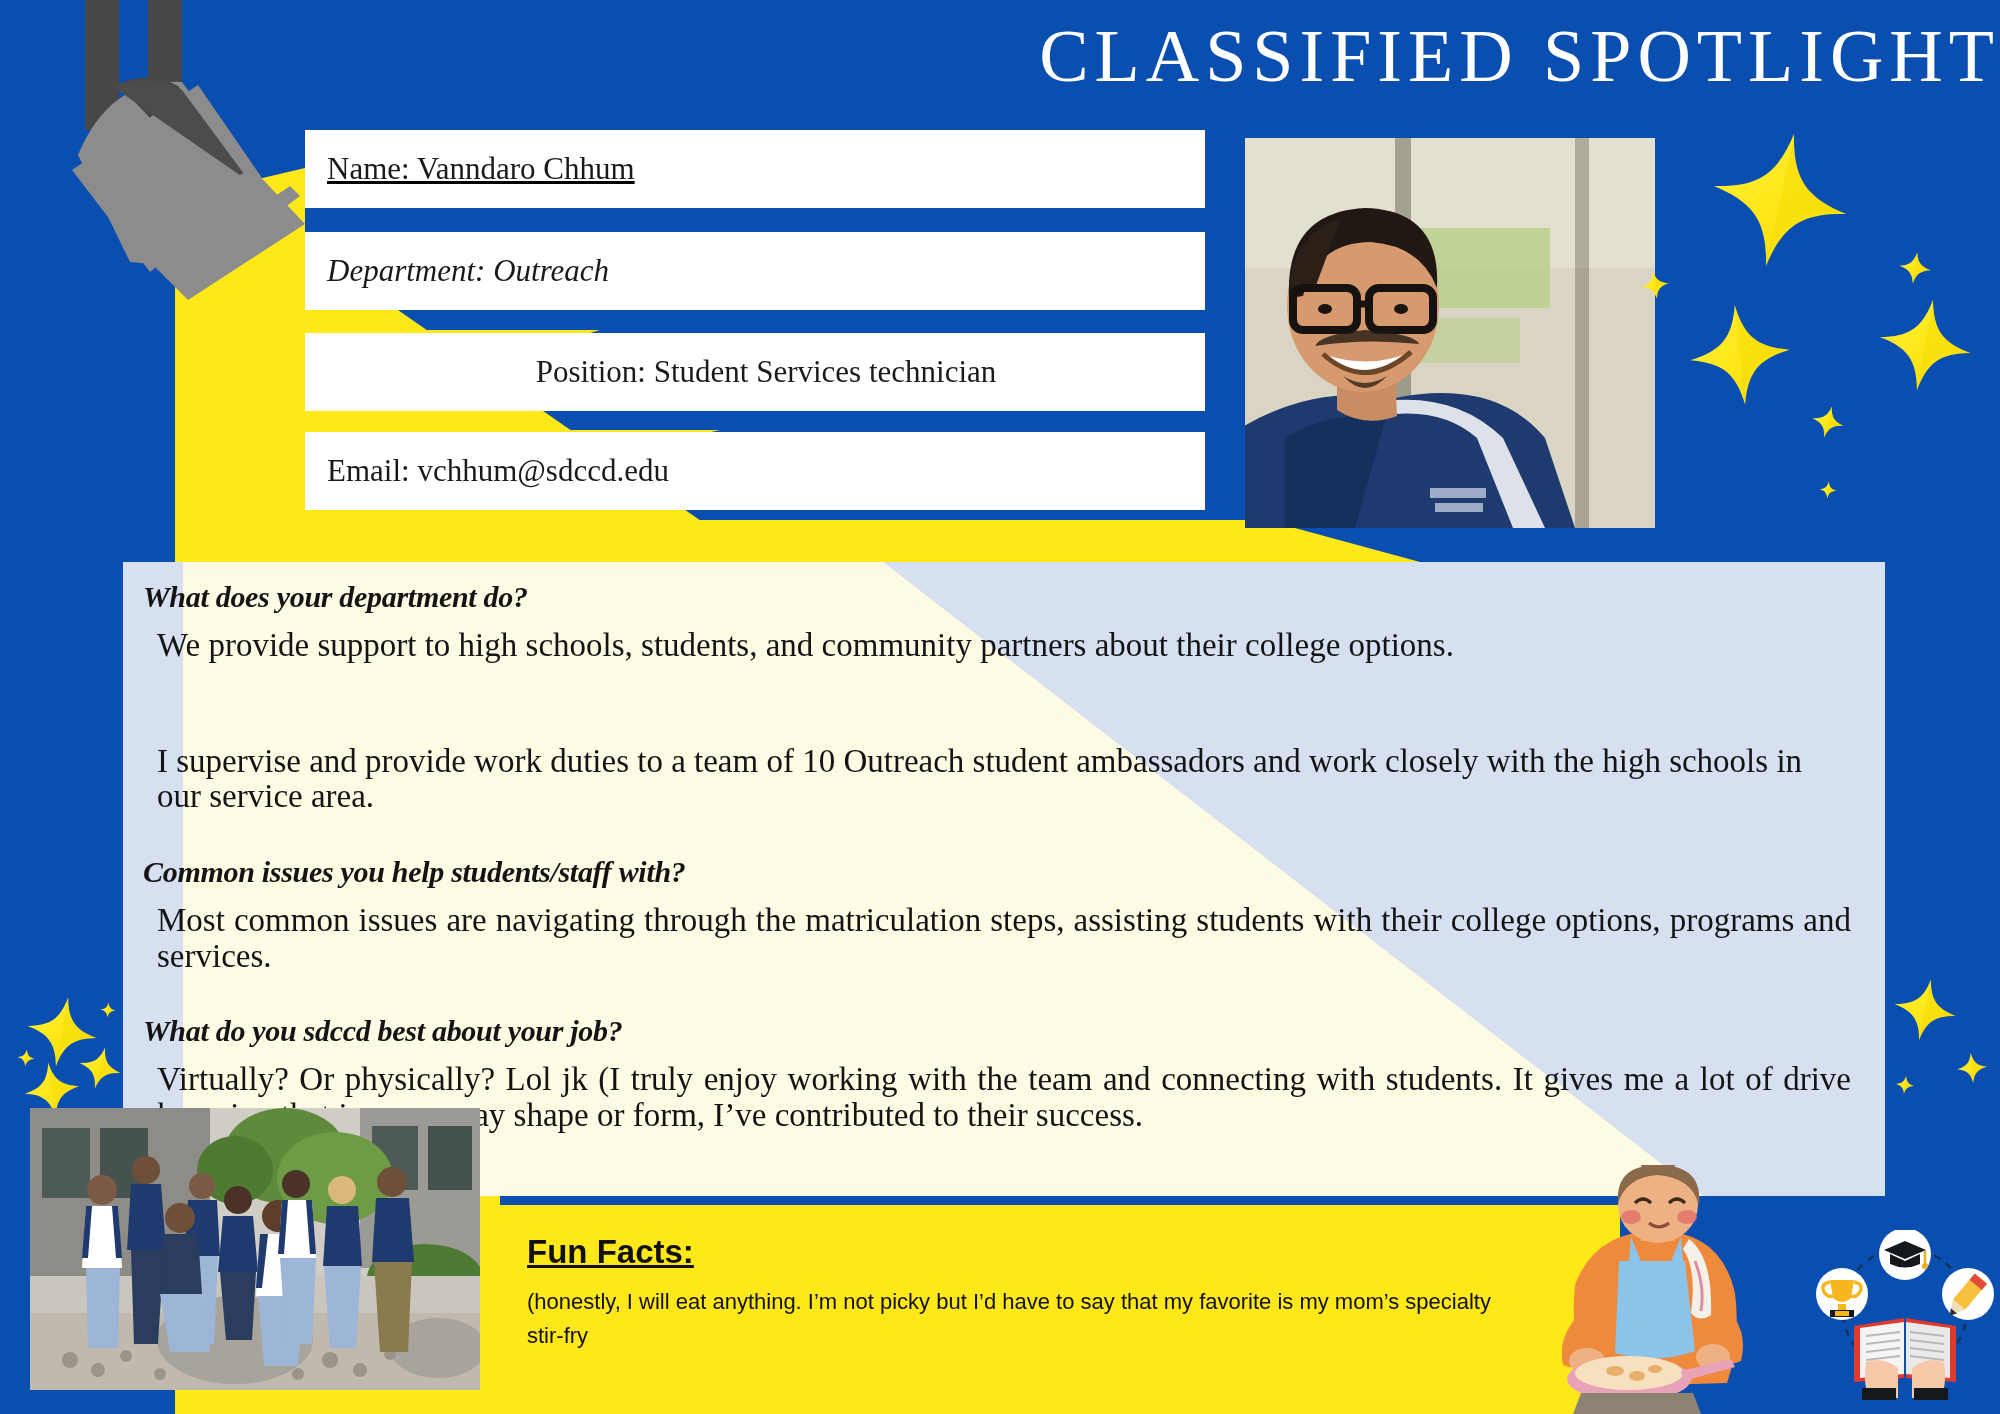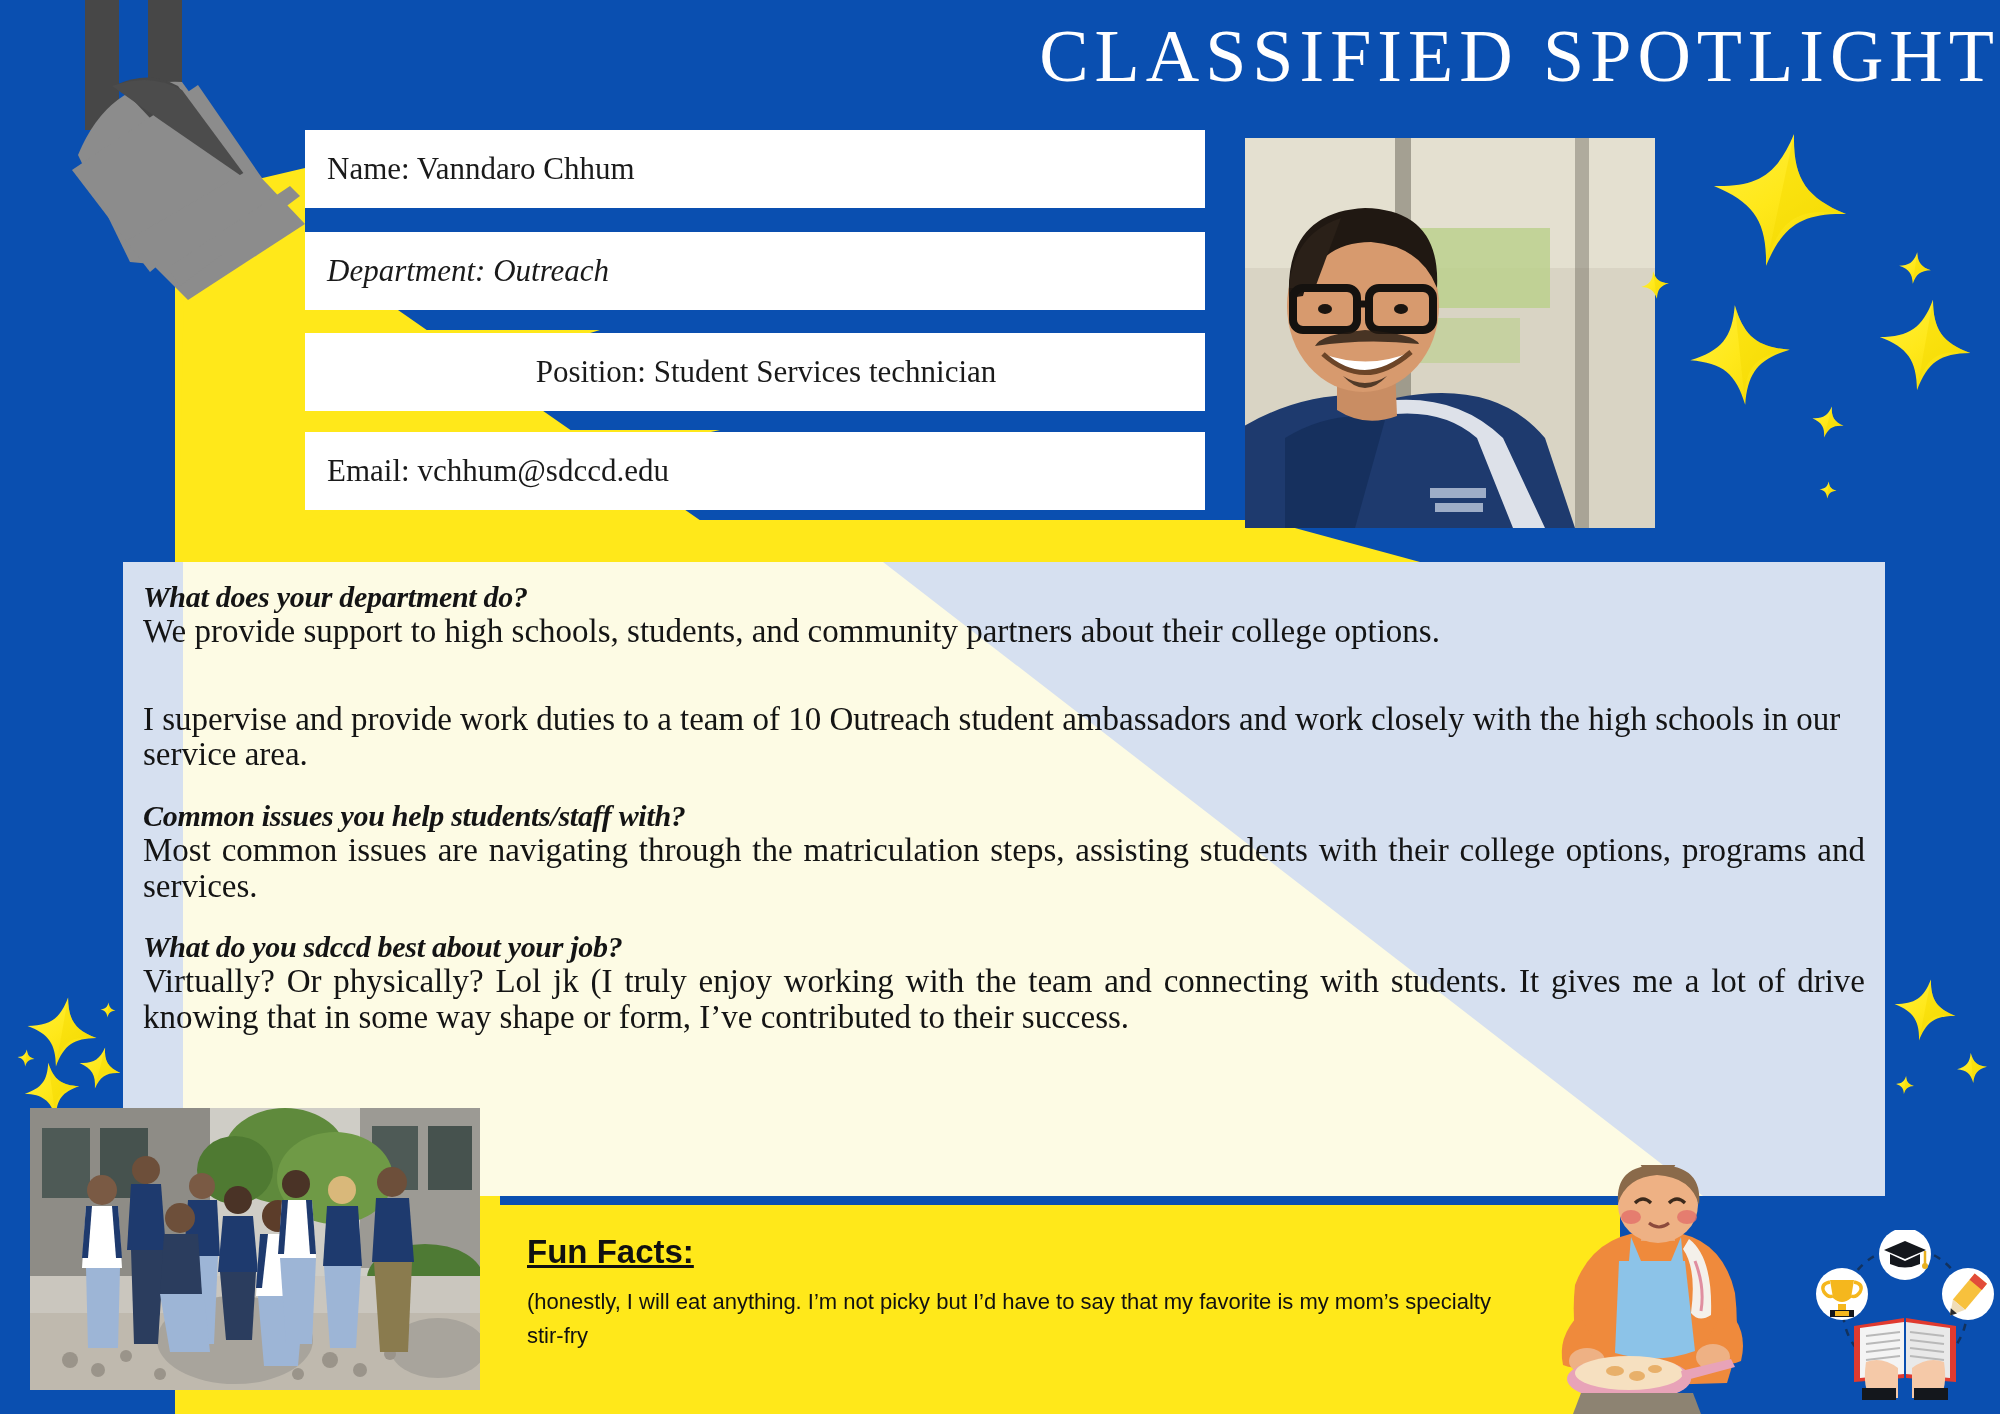--- a/index.html
+++ b/index.html
@@ -28,21 +28,21 @@
   .info-box{
     position:absolute;left:305px;width:900px;height:78px;
     background:#ffffff;z-index:5;
     display:flex;align-items:center;
   }
   .info-box .txt{
     padding-left:22px;
     font-family:"Liberation Serif", serif;
     font-size:31px;color:#1a1a1a;white-space:nowrap;
   }
-  #box-name{top:130px;}
+  #box-name{top:130px;text-decoration:underline;}
   #box-dept{top:232px;font-style:italic;}
   #box-pos{top:333px;justify-content:center;}
   #box-mail{top:432px;}
 
   
   #portrait{
     position:absolute;left:1245px;top:138px;width:410px;height:390px;
     z-index:5;overflow:hidden;background:#c9c3b4;
   }
 
@@ -60,21 +60,21 @@
     font-family:"Liberation Serif", serif;
   }
   .qa{margin-bottom:0;}
   .qa h3{
     margin:0;
     font-size:30px;font-weight:bold;font-style:italic;
     font-family:"Liberation Serif", serif;
     letter-spacing:-0.3px;
   }
   .qa p{
-    margin:0;
+    margin:14px;
     font-size:33px;line-height:1.08;
     font-family:"Liberation Serif", serif;
   }
   .qa p.just{text-align:justify;}
   .gap-lg{height:52px;}
   .gap-md{height:26px;}
 
   
   #groupphoto{
     position:absolute;left:30px;top:1108px;width:450px;height:282px;

